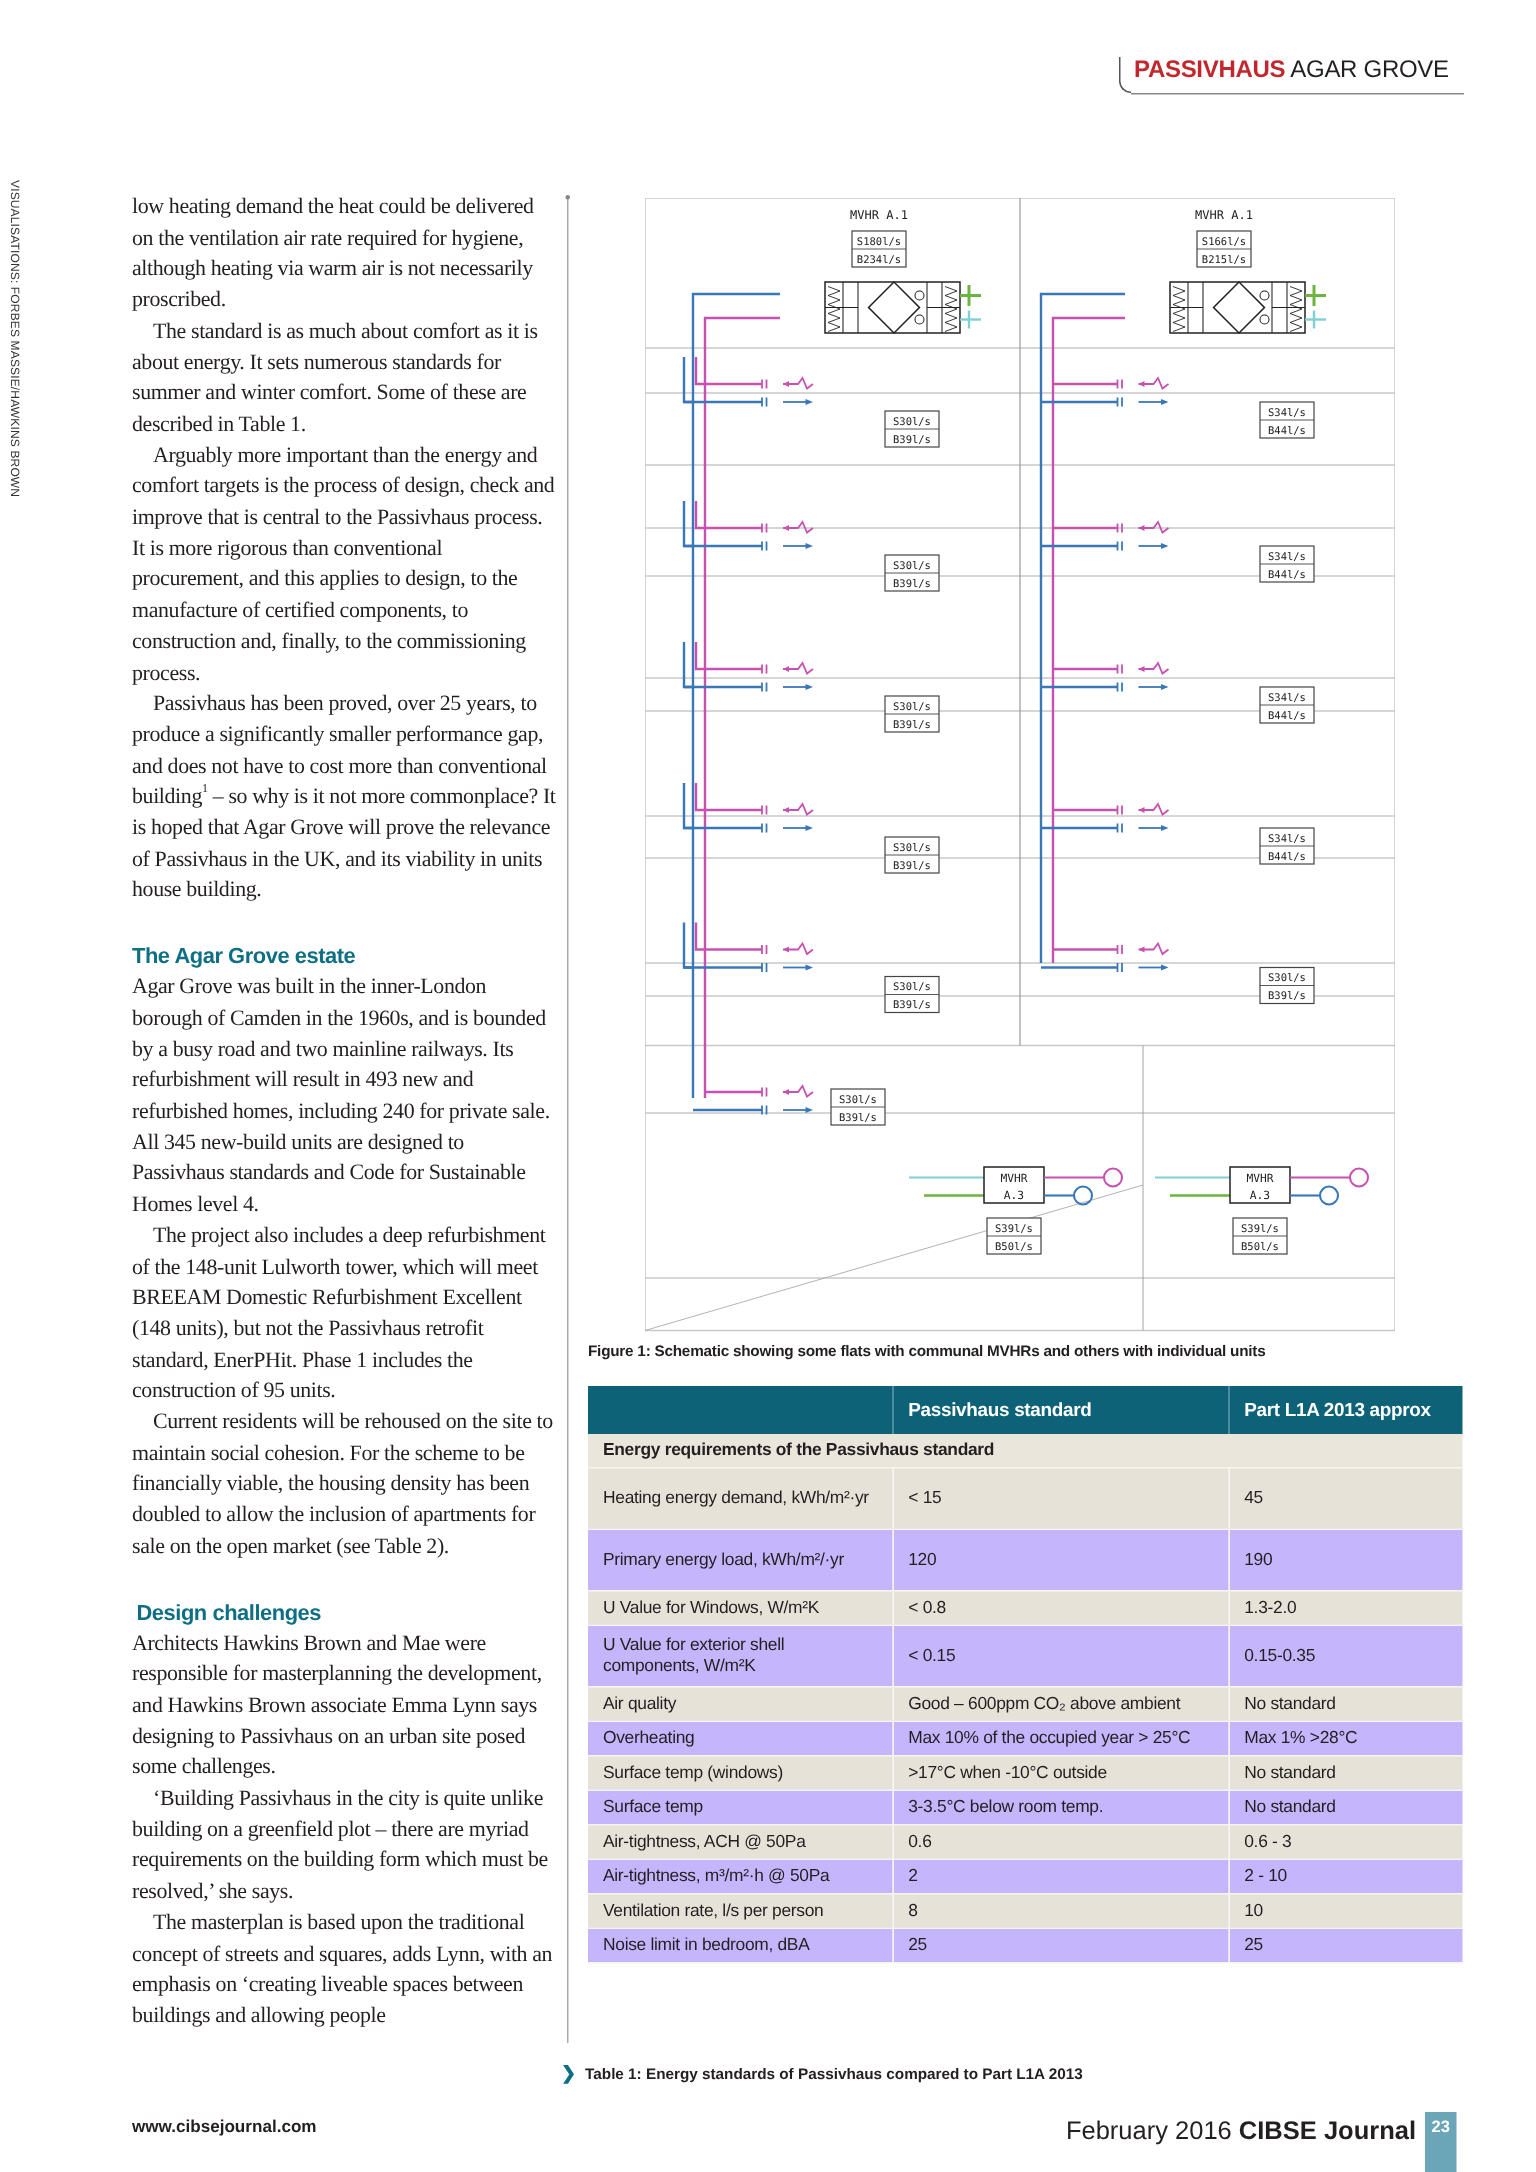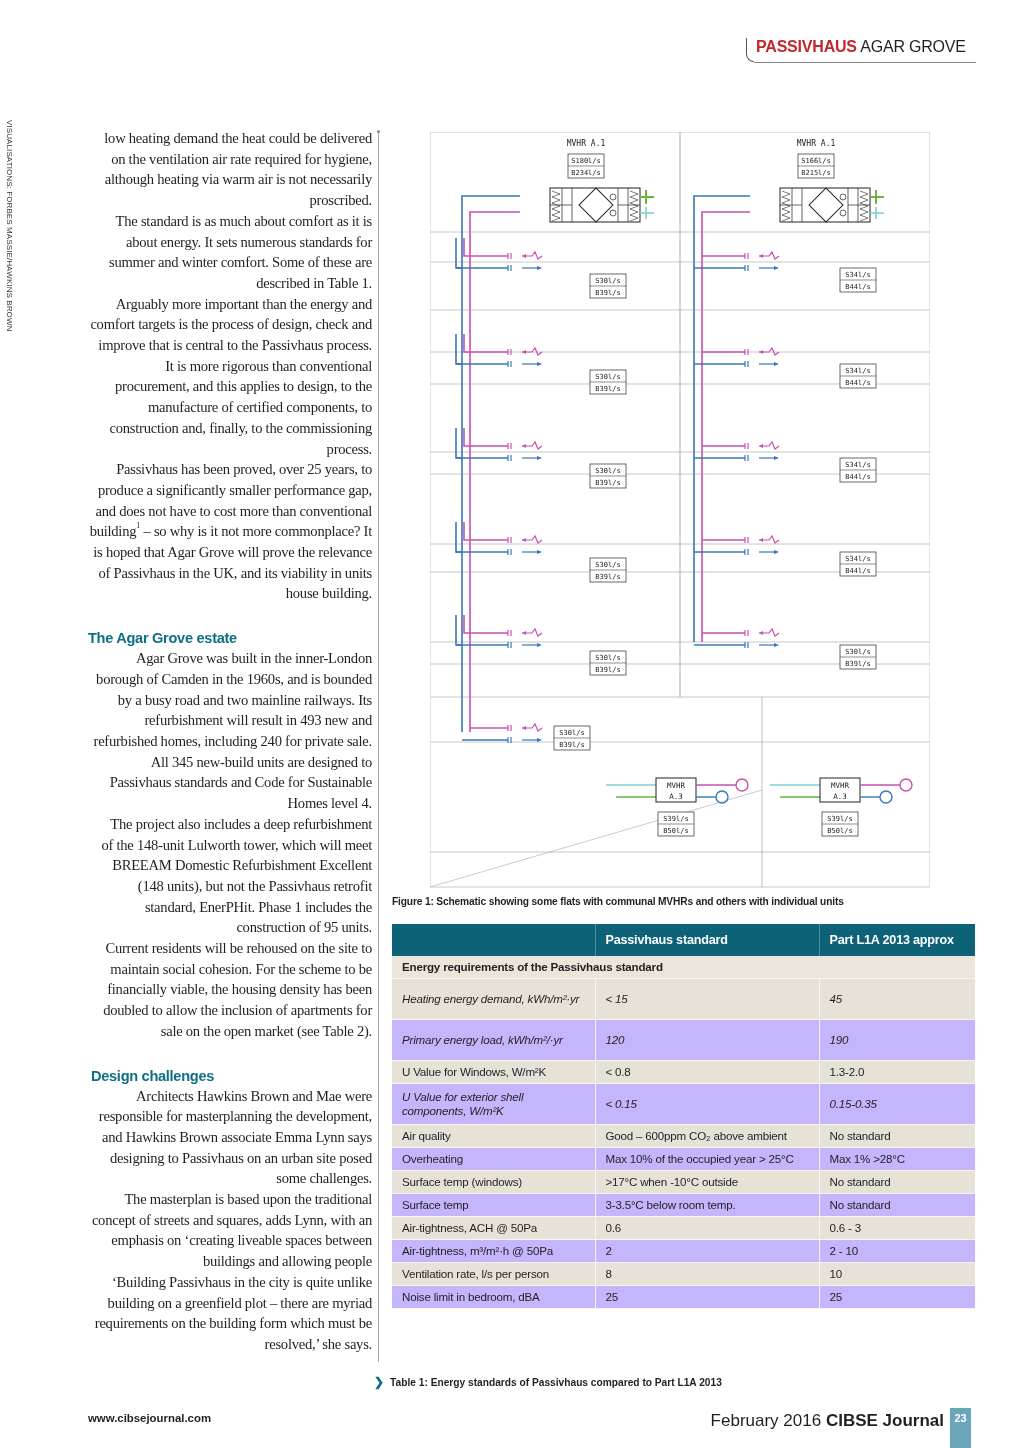--- a/index.html
+++ b/index.html
@@ -10,42 +10,42 @@
   .header-rule { position:absolute; left:2px; top:2px; width:8px; height:24px; border-left:1.5px solid #555; border-bottom:1.5px solid #555; border-bottom-left-radius:8px; }
   .header-rule-line { position:absolute; left:10px; right:0; top:26px; border-top:1.5px solid #888; }
   .header-text { position:absolute; left:12px; top:2px; font-size:16px; letter-spacing:-0.2px; white-space:nowrap; }
   .header-strong { color:#c1272d; font-weight:bold; }
   .header-light { color:#231f20; }
 
   .side-credit { position:absolute; left:4px; top:120px; width:12px; height:200px; }
   .side-credit span { position:absolute; left:0; top:0; transform-origin:0 0; transform:translate(10px,0) rotate(90deg); font-size:8px; letter-spacing:0.1px; white-space:nowrap; color:#333; }
 
   .col { position:absolute; left:88px; top:128px; width:284px; font-family:"Liberation Serif", serif; font-size:14.6px; line-height:20.7px; color:#231f20; letter-spacing:-0.25px; }
-  .col p { margin:0;text-align:right; }
+  .col p { margin:0; }
   .col p.indent { text-indent:14px; }
   .col h3 { font-family:"Liberation Sans", sans-serif; font-weight:bold; color:#0e6f84; font-size:14.6px; line-height:20px; letter-spacing:-0.3px; }
   .col .h-agar { margin-top:24px; }
   .col .h-design { margin-top:24px; padding-left:3px; }
   sup { font-size:8px; vertical-align:top; line-height:10px; }
 
   .col-divider { position:absolute; left:378px; top:132px; height:1230px; border-left:1px solid #aaa; }
   .col-divider::before { content:""; position:absolute; left:-2px; top:-2px; width:3px; height:3px; border-radius:50%; background:#888; }
 
   .schematic { position:absolute; left:430px; top:132px; width:500px; height:760px; }
 
   .fig-caption { position:absolute; left:392px; top:896px; font-size:10.2px; font-weight:bold; color:#231f20; letter-spacing:-0.15px;text-align:right; }
 
   .tbl { position:absolute; left:392px; top:924px; width:583px; border-collapse:collapse; font-size:11.6px; color:#231f20; letter-spacing:-0.2px; }
   .tbl th { background:#0e6277; color:#ffffff; text-align:left; font-weight:bold; font-size:12.6px; height:32px; padding:0 10px; border-right:1px solid #4f8ea0; }
   .tbl th:last-child { border-right:none; }
   .tbl td { padding:2px 10px; vertical-align:middle; border-right:1px solid #f7f5ef; border-bottom:1px solid #f7f5ef; line-height:14px; }
   .tbl td:last-child { border-right:none; }
   .tbl tr.sec td { background:#eae6dc; font-weight:bold; height:22px; }
   .tbl tr.r td { height:23px; }
-  .tbl tr.r2 td { height:41px;font-style:italic; }
+  .tbl tr.r2 td { height:41px; }
   .tbl tr.odd td { background:#e6e2d8; }
   .tbl tr.even td { background:#c4b5fd; }
   .tbl .c1 { width:203px; }
   .tbl .c2 { width:224px; }
 
   .tbl-caption { position:absolute; left:374px; top:1375px; font-size:10.2px; font-weight:bold; white-space:nowrap; }
   .tbl-caption .arrow { color:#0e6f84; font-size:12px; margin-right:6px; }
 
   .footer-url { position:absolute; left:88px; top:1412px; font-size:11.4px; font-weight:bold; color:#231f20; }
   .footer-right { position:absolute; right:80px; top:1411px; font-size:17px; color:#231f20; white-space:nowrap; }
@@ -77,22 +77,22 @@
   <p class="indent"><span>Passivhaus has been proved, over 25 years, to produce a significantly smaller performance gap, and does not have to cost more than conventional building</span><sup>1</sup><span> – so why is it not more commonplace? It is hoped that Agar Grove will prove the relevance of Passivhaus in the UK, and its viability in units house building.</span></p>
   <h3 class="h-agar">The Agar Grove estate</h3>
   <div id="paras2">
       <p>Agar Grove was built in the inner-London borough of Camden in the 1960s, and is bounded by a busy road and two mainline railways. Its refurbishment will result in 493 new and refurbished homes, including 240 for private sale. All 345 new-build units are designed to Passivhaus standards and Code for Sustainable Homes level 4.</p>
       <p class="indent">The project also includes a deep refurbishment of the 148-unit Lulworth tower, which will meet BREEAM Domestic Refurbishment Excellent (148 units), but not the Passivhaus retrofit standard, EnerPHit. Phase 1 includes the construction of 95 units.</p>
       <p class="indent">Current residents will be rehoused on the site to maintain social cohesion. For the scheme to be financially viable, the housing density has been doubled to allow the inclusion of apartments for sale on the open market (see Table 2).</p>
     </div>
   <h3 class="h-design">Design challenges</h3>
   <div id="paras3">
       <p>Architects Hawkins Brown and Mae were responsible for masterplanning the development, and Hawkins Brown associate Emma Lynn says designing to Passivhaus on an urban site posed some challenges.</p>
+      <p class="indent">‘Building Passivhaus in the city is quite unlike building on a greenfield plot – there are myriad requirements on the building form which must be resolved,’ she says.</p>
       <p class="indent">The masterplan is based upon the traditional concept of streets and squares, adds Lynn, with an emphasis on ‘creating liveable spaces between buildings and allowing people</p>
-      <p class="indent">‘Building Passivhaus in the city is quite unlike building on a greenfield plot – there are myriad requirements on the building form which must be resolved,’ she says.</p>
     </div>
 </div>
 
 <div class="col-divider"></div>
 
 <svg class="schematic" id="schematic" viewBox="0 0 500 760" xmlns="http://www.w3.org/2000/svg">
     <rect x="0" y="0" width="500" height="755" fill="none" stroke="#c8c8c8" stroke-width="1"></rect>
     <line x1="0" y1="100" x2="500" y2="100" stroke="#c8c8c8" stroke-width="1" fill="none"></line>
     <line x1="0" y1="130" x2="500" y2="130" stroke="#c8c8c8" stroke-width="1" fill="none"></line>
     <line x1="0" y1="178" x2="500" y2="178" stroke="#c8c8c8" stroke-width="1" fill="none"></line>

